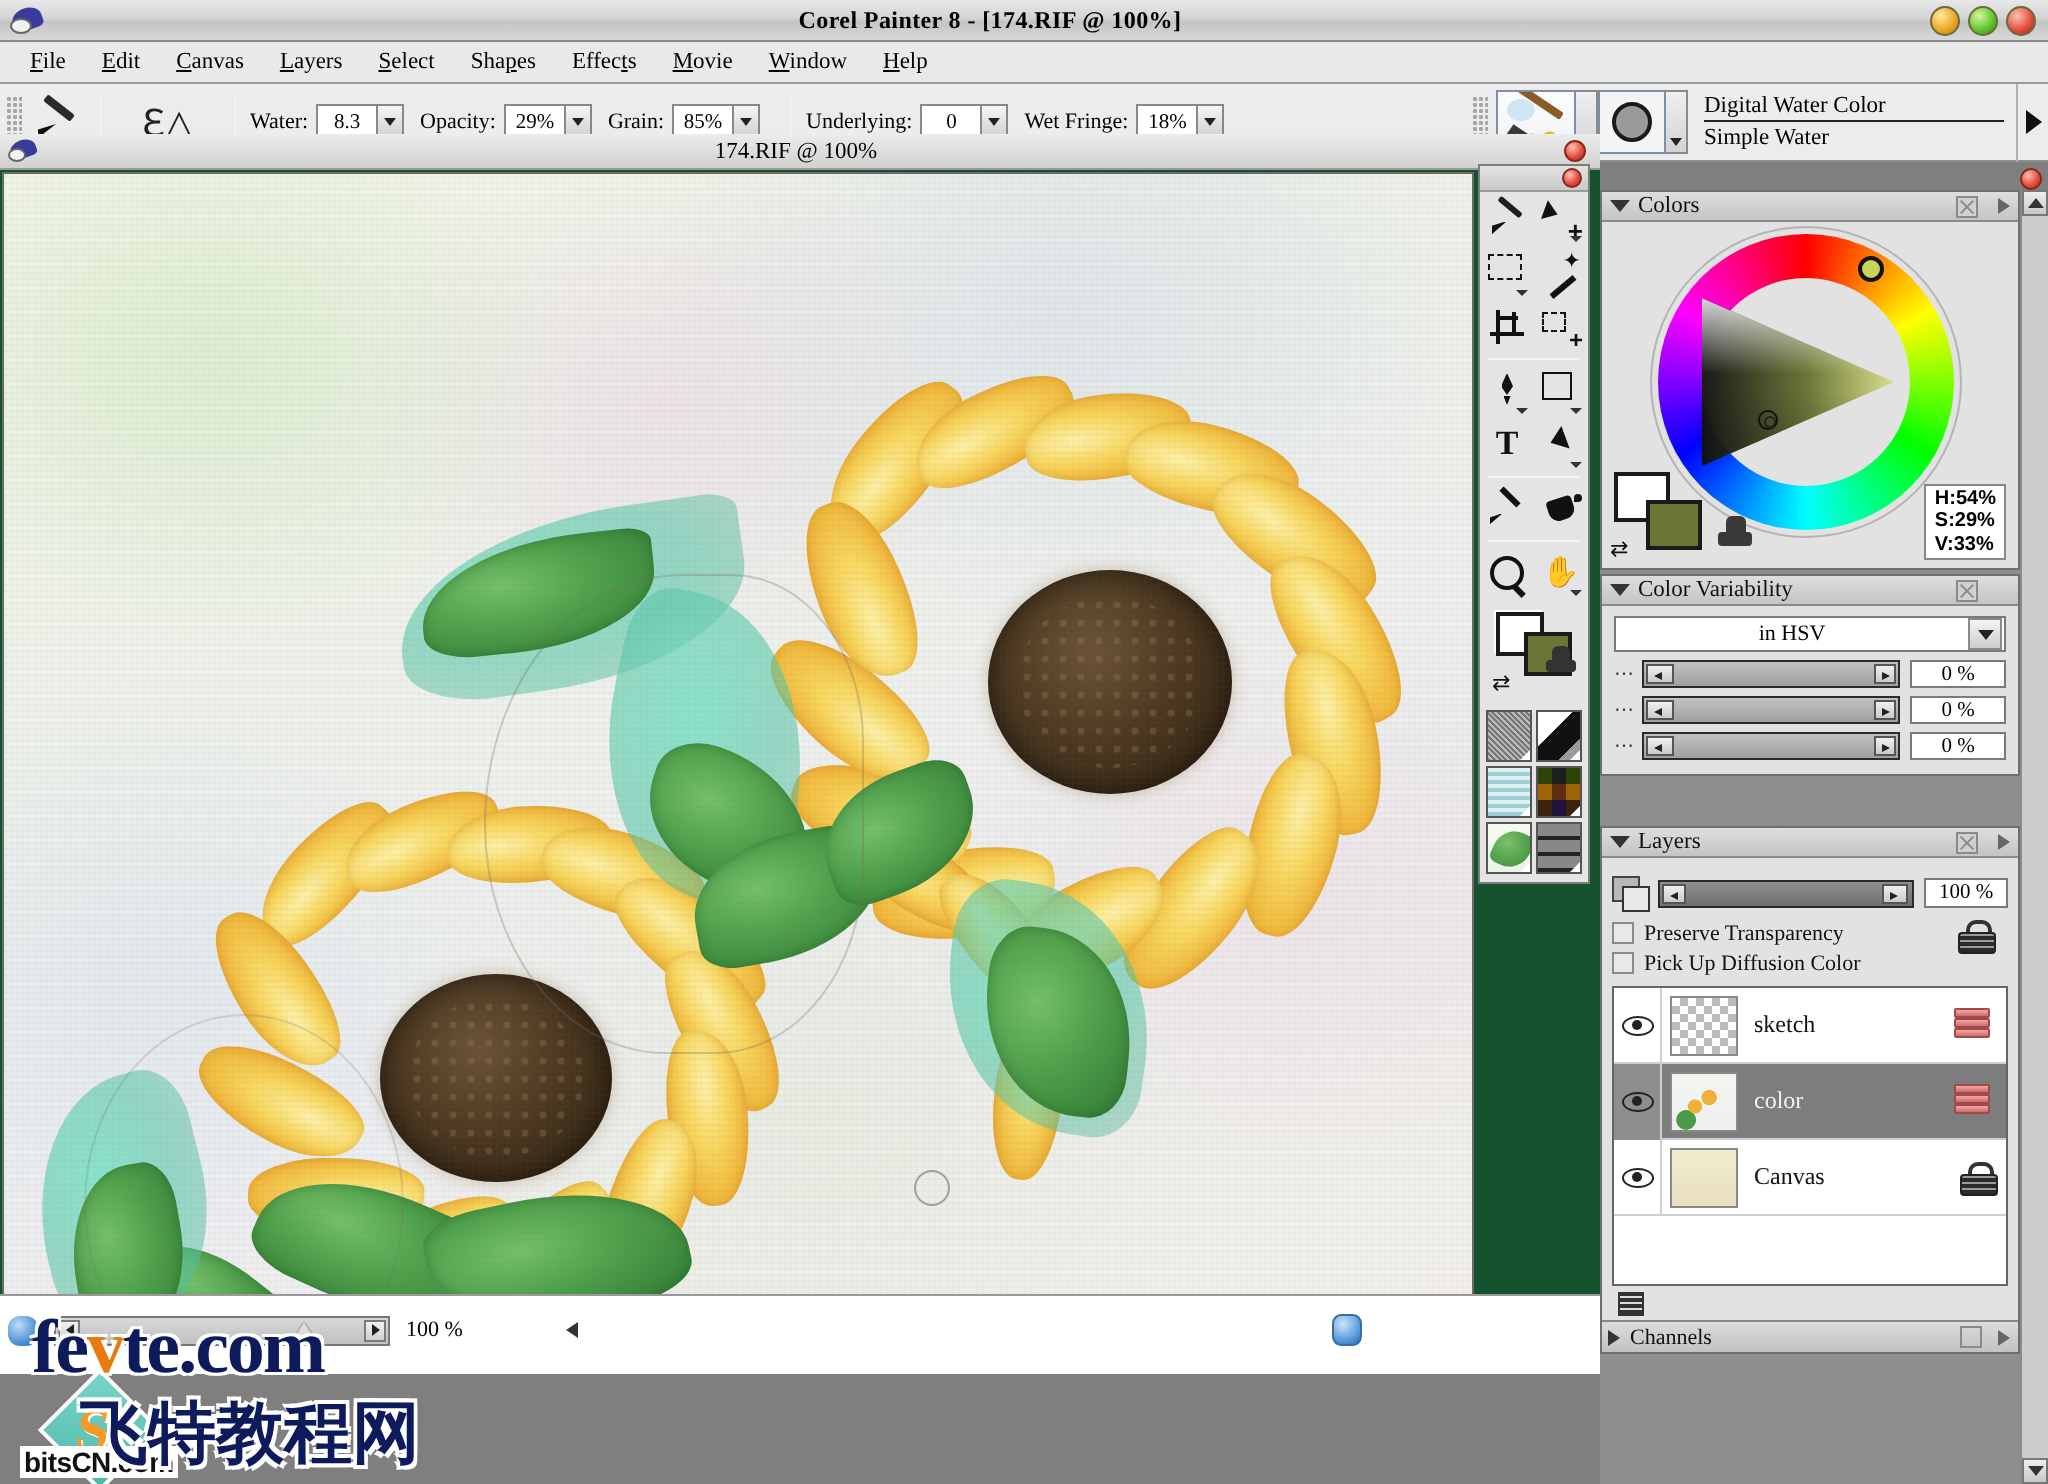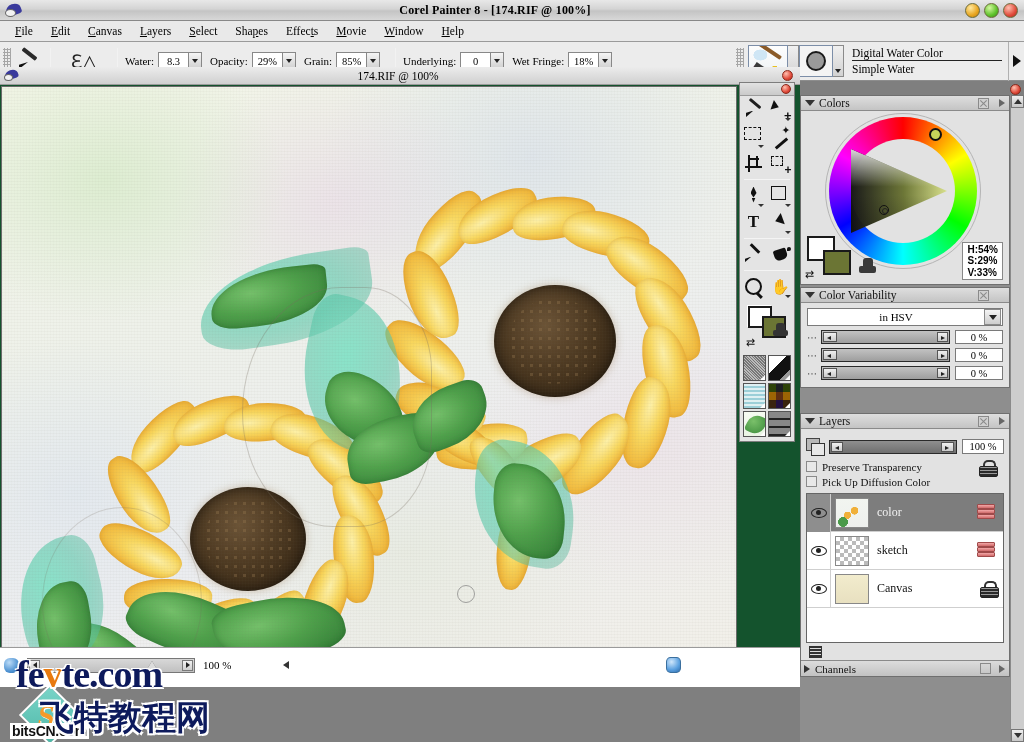--- a/index.html
+++ b/index.html
@@ -1125,48 +1125,48 @@
             <div class="chk-label">Preserve Transparency</div>
           </div>
           <div class="chk-row">
             <div class="chkbox"></div>
             <div class="chk-label">Pick Up Diffusion Color</div>
           </div>
           <div class="lock-ic"></div>
         </div>
 
         <div class="lay-list">
+          <div class="lay-row">
+            <div class="lay-eye">
+                <div class="eye"></div>
+              </div>
+            <div class="lay-thumb thumb-checker"></div>
+            <div class="lay-name">sketch</div>
+            <div class="lay-badge">
+                <i></i>
+                <i></i>
+                <i></i>
+              </div>
+          </div>
           <div class="lay-row sel">
             <div class="lay-eye">
                 <div class="eye"></div>
               </div>
             <div class="lay-thumb thumb-color"></div>
             <div class="lay-name">color</div>
             <div class="lay-badge">
                 <i></i>
                 <i></i>
                 <i></i>
               </div>
           </div>
           <div class="lay-row">
             <div class="lay-eye">
                 <div class="eye"></div>
               </div>
-            <div class="lay-thumb thumb-checker"></div>
-            <div class="lay-name">sketch</div>
-            <div class="lay-badge">
-                <i></i>
-                <i></i>
-                <i></i>
-              </div>
-          </div>
-          <div class="lay-row">
-            <div class="lay-eye">
-                <div class="eye"></div>
-              </div>
             <div class="lay-thumb thumb-canvas"></div>
             <div class="lay-name">Canvas</div>
             <div class="lay-lock"></div>
           </div>
         </div>
 
         <div class="lay-footer">
           <div class="lay-foot-ic"></div>
         </div>
       </div>

